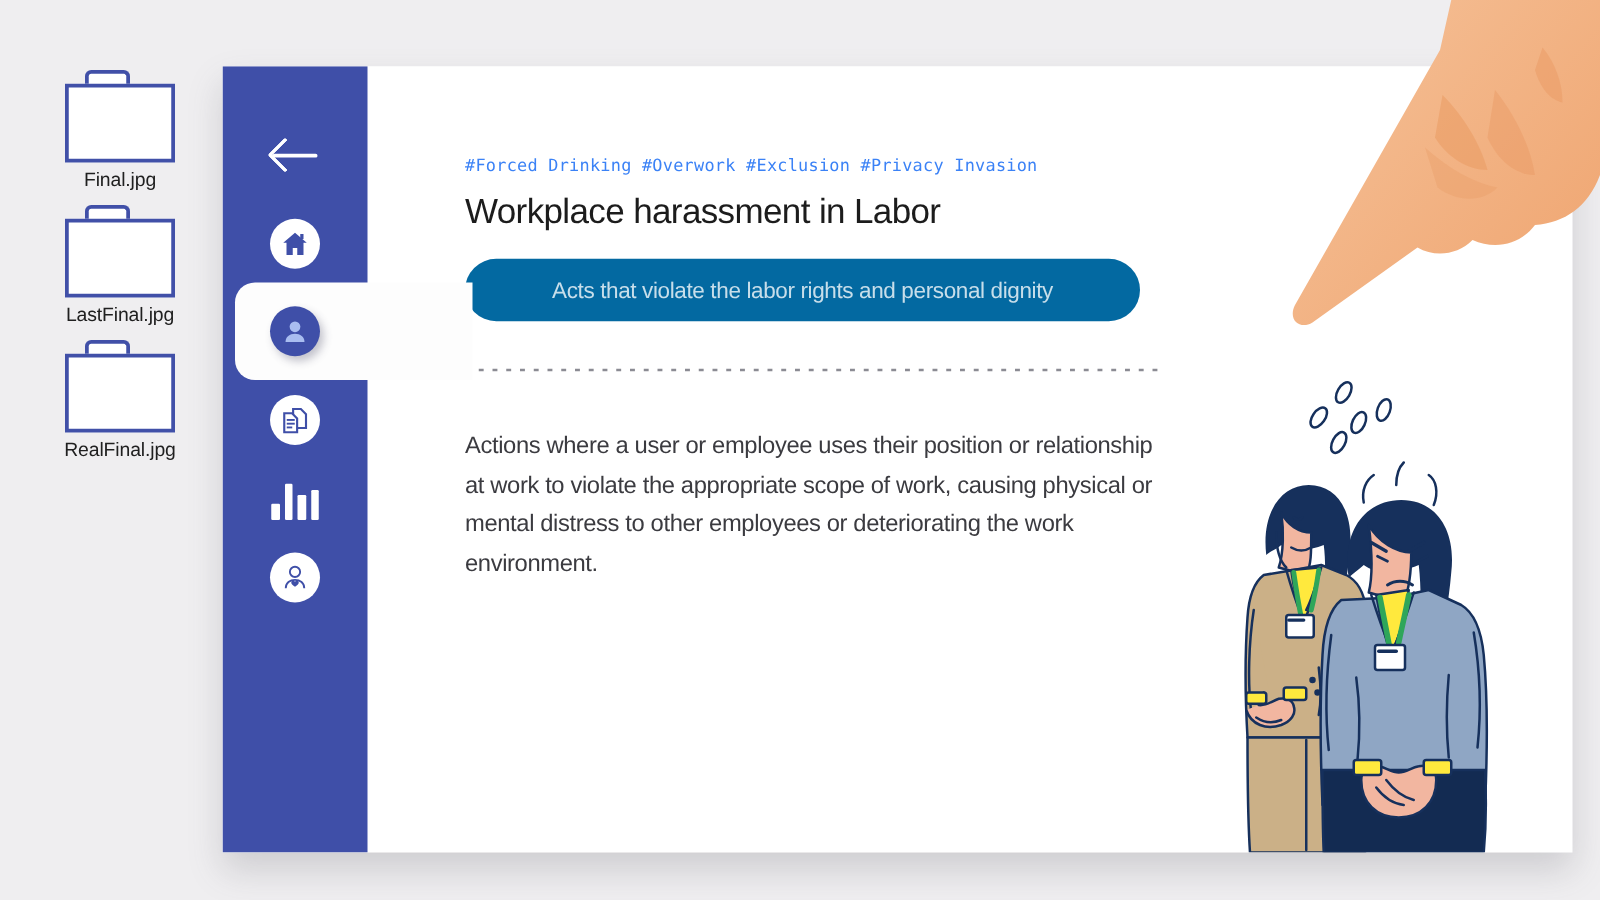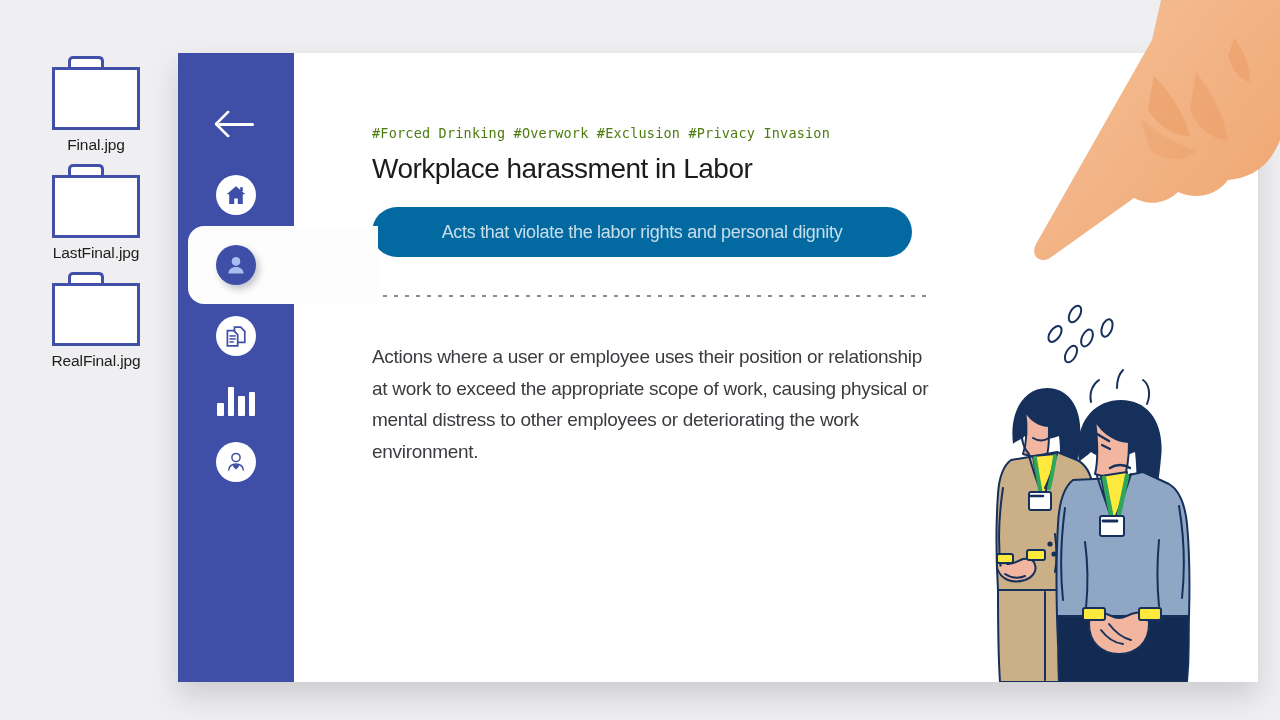--- a/index.html
+++ b/index.html
@@ -181,21 +181,21 @@
   .content {
     flex: 1;
     position: relative;
     padding: 72px 0 0 78px;
   }
 
   .hashtags {
     font-family: "DejaVu Sans Mono", monospace;
     font-size: 13.5px;
     letter-spacing: 0.2px;
-    color: #4d7c0f;
+    color: #3b82f6;
     margin-bottom: 12px;
   }
 
   .headline {
     font-size: 45px;
     font-weight: bold;
     line-height: 1.08;
     letter-spacing: -1.2px;
     color: #111111;
     max-width: 520px;
@@ -360,21 +360,21 @@
 
     <div class="hashtags">#Forced Drinking #Overwork #Exclusion #Privacy Invasion</div>
 
 
     <div class="subtitle">Workplace harassment in Labor</div>
 
     <div class="cta-pill">Acts that violate the labor rights and personal dignity</div>
 
     <div class="divider"></div>
 
-    <p class="body-copy">Actions where a user or employee uses their position or relationship at work to exceed the appropriate scope of work, causing physical or mental distress to other employees or deteriorating the work environment.</p>
+    <p class="body-copy">Actions where a user or employee uses their position or relationship at work to violate the appropriate scope of work, causing physical or mental distress to other employees or deteriorating the work environment.</p>
 
     <svg class="workers" viewBox="0 0 245 390" aria-hidden="true">
       <g stroke="#16305c" stroke-width="2" stroke-linecap="round" stroke-linejoin="round" fill="none">
 
         <ellipse cx="108" cy="22" rx="5" ry="9" transform="rotate(30 108 22)"></ellipse>
         <ellipse cx="88" cy="42" rx="5" ry="9" transform="rotate(35 88 42)"></ellipse>
         <ellipse cx="120" cy="46" rx="5" ry="9" transform="rotate(25 120 46)"></ellipse>
         <ellipse cx="140" cy="36" rx="5" ry="9" transform="rotate(20 140 36)"></ellipse>
         <ellipse cx="104" cy="62" rx="5" ry="9" transform="rotate(28 104 62)"></ellipse>
 

